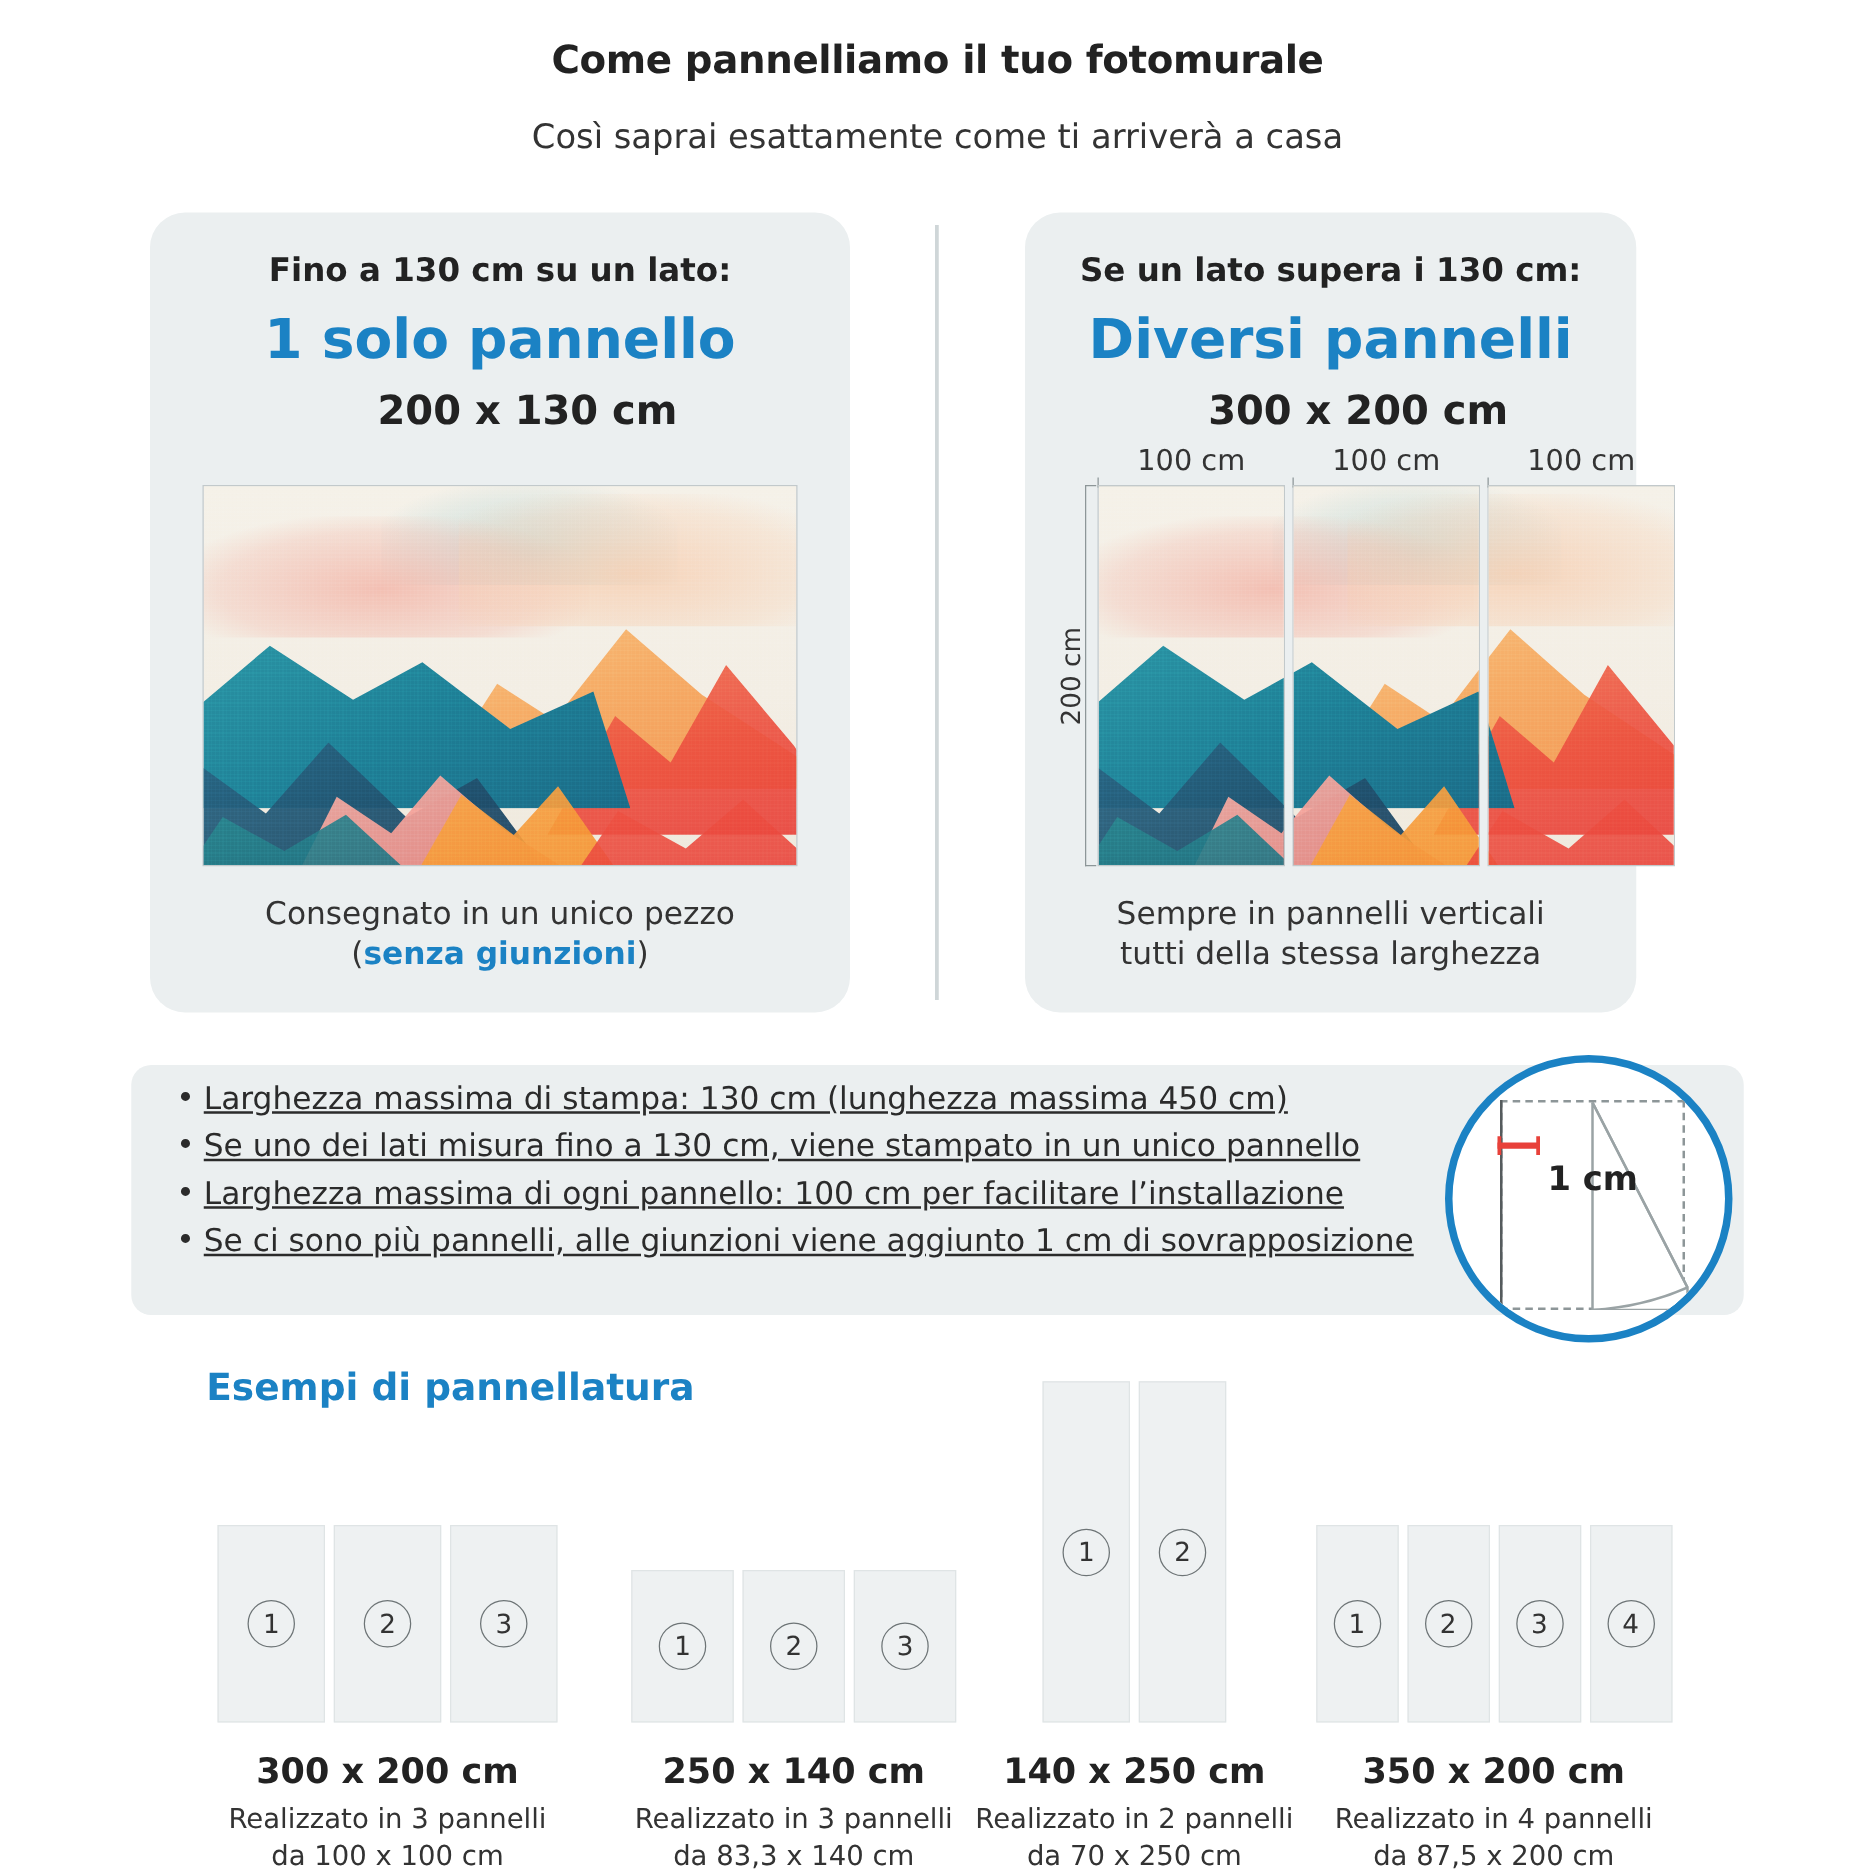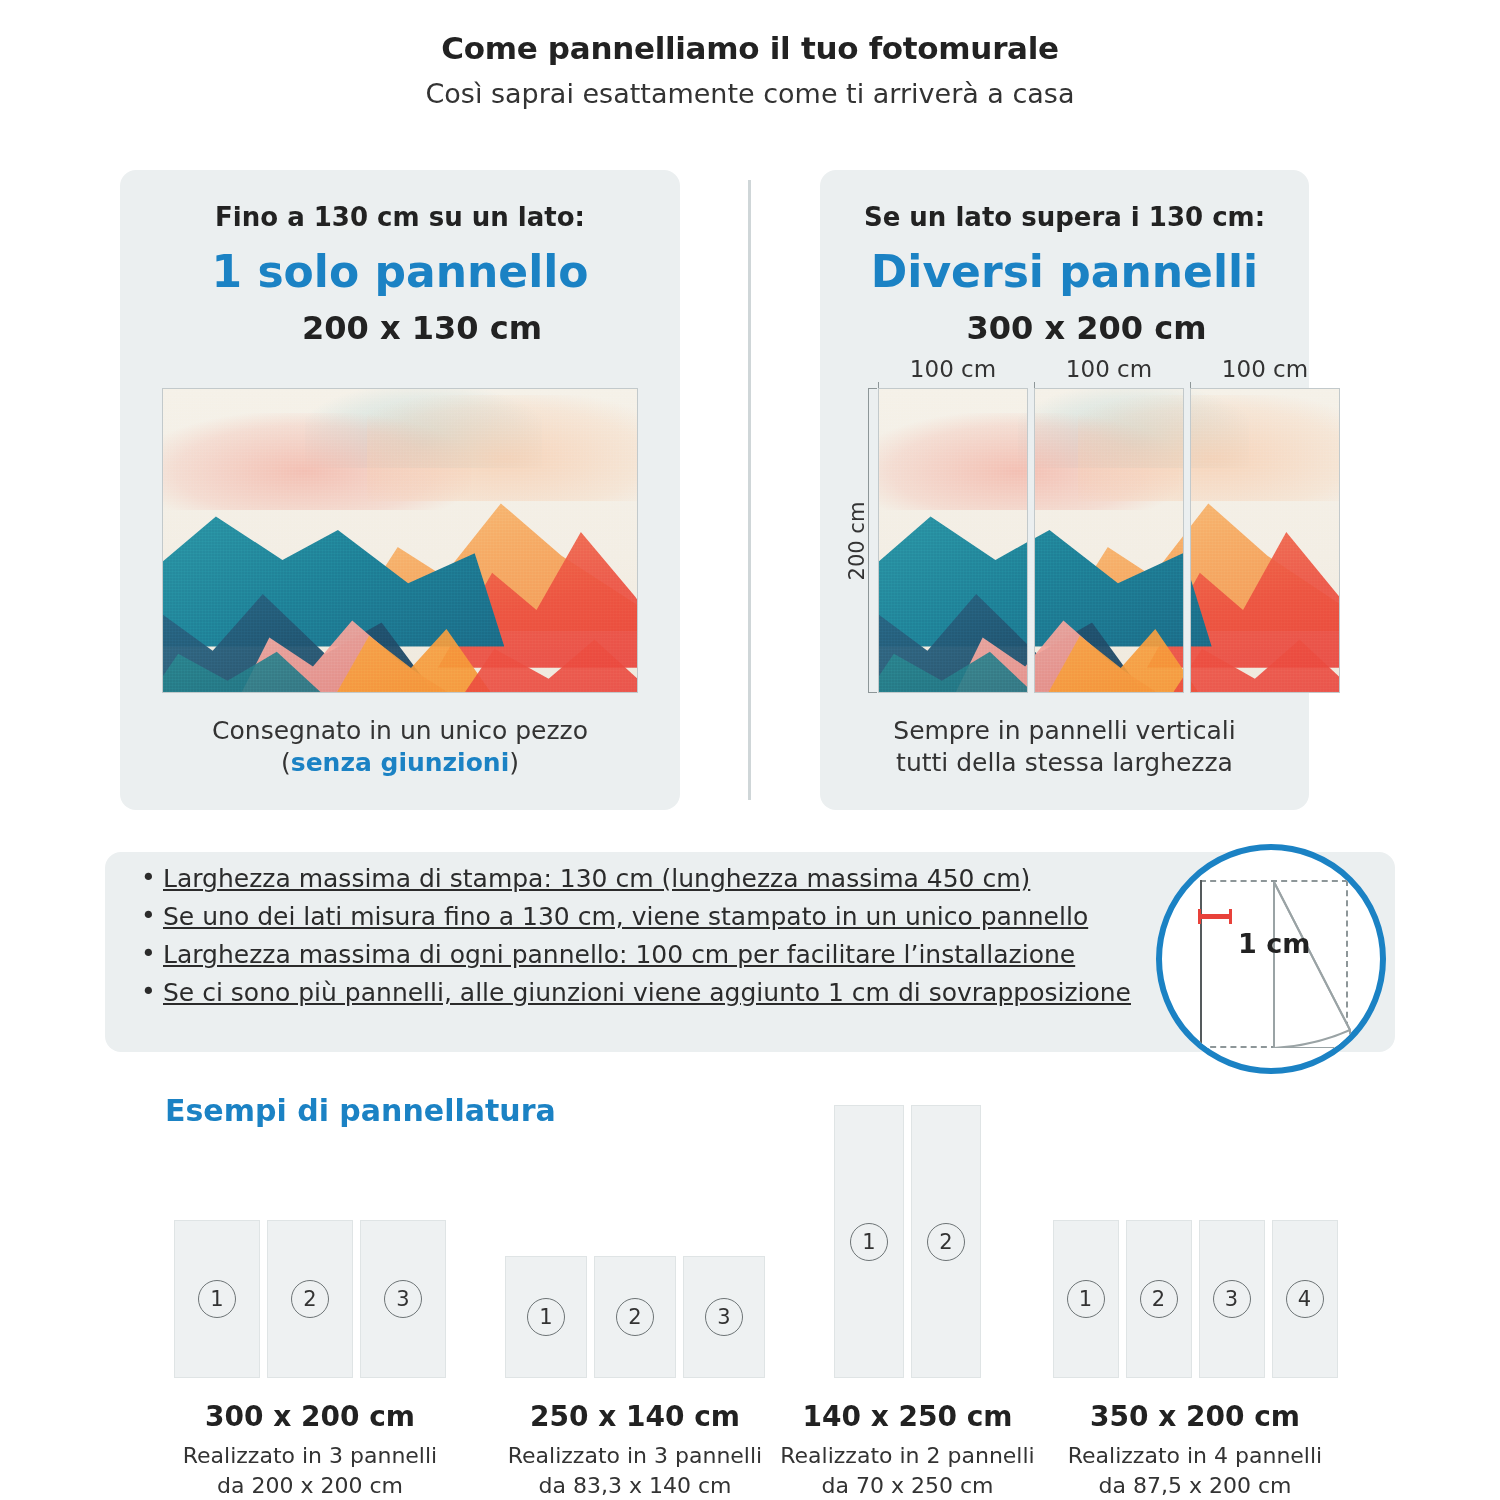--- a/index.html
+++ b/index.html
@@ -27,38 +27,38 @@
     padding-top: 30px;
   }
   .header h1 {
     margin: 0;
     font-size: 31px;
     font-weight: bold;
     color: #222222;
     letter-spacing: -0.3px;
   }
   .header h2 {
-    margin: 12px 0 0 0;
+    margin: 28px 0 0 0;
     font-size: 27px;
     font-weight: normal;
     color: #333333;
   }
 
   
   .top-row {
     position: absolute;
     top: 170px;
     left: 0;
     width: 1500px;
     height: 640px;
   }
   .card {
     position: absolute;
     background: #ebeff0;
-    border-radius: 16px;
+    border-radius: 28px;
     top: 0;
     height: 640px;
   }
   .card.left  { left: 120px;  width: 560px; }
   .card.right { left: 820px;  width: 489px; }
 
   .divider {
     position: absolute;
     left: 748px;
     top: 10px;
@@ -587,21 +587,21 @@
         <div class="ex-panel" style="width:86px;height:158px;">
           <div class="ex-num">2</div>
         </div>
         <div class="ex-panel" style="width:86px;height:158px;">
           <div class="ex-num">3</div>
         </div>
       </div>
       <div class="ex-size">300 x 200 cm</div>
       <div class="ex-desc">
         <div>Realizzato in 3 pannelli</div>
-        <div>da 200 x 200 cm</div>
+        <div>da 100 x 100 cm</div>
       </div>
     </div>
 
     <div class="ex" style="left:490px; top:166px; width:290px;">
       <div class="ex-panels" style="height:122px;">
         <div class="ex-panel" style="width:82px;height:122px;">
           <div class="ex-num">1</div>
         </div>
         <div class="ex-panel" style="width:82px;height:122px;">
           <div class="ex-num">2</div>

